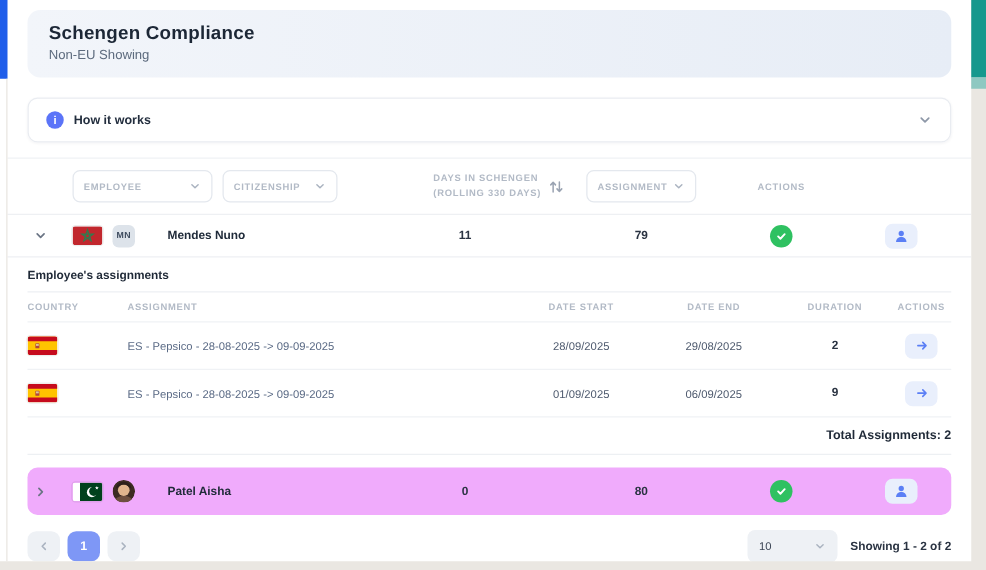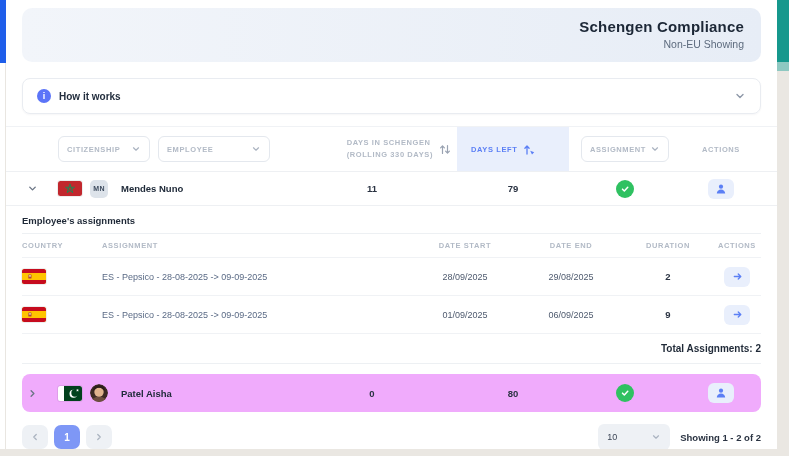--- a/index.html
+++ b/index.html
@@ -12,21 +12,21 @@
   .accent-teal  { position:absolute; right:0; top:0; width:12px; height:62px; background:#16988d; }
   .accent-teal-light { position:absolute; right:0; top:62px; width:12px; height:9px; background:#8ec8c1; }
   .accent-blue  { position:absolute; left:0; top:0; width:6px; height:63px; background:#1f5eea; }
   .card-edge-left { position:absolute; left:5px; top:63px; width:1px; height:386px; background:#e9e6e1; }
 
   .card { position:absolute; left:6px; top:0; width:771px; height:449px; background:#fff; border-radius:0 0 8px 8px; }
 
   
   .banner { margin:8px 16px 0; height:54px; border-radius:10px;
             background:linear-gradient(90deg,#f2f5fa 0%,#e7edf6 100%);
-            padding:10px 17px;text-align:right; }
+            padding:10px 17px; }
   .banner .title { font-size:15px; font-weight:bold; color:#1c2736; letter-spacing:.2px; }
   .banner .subtitle { font-size:10.5px; color:#5d6b7e; margin-top:3px; }
 
   
   .how { margin:16px 16px 0; height:36px; border:1px solid #e9ecf1; border-radius:8px;
          display:flex; align-items:center; padding:0 14px; box-shadow:0 1px 2px rgba(20,30,60,.04); cursor:pointer; }
   .info-ic { width:14px; height:14px; border-radius:50%; background:#5b74f8; color:#fff;
              font-size:9px; font-weight:bold; display:flex; align-items:center; justify-content:center; }
   .how-label { font-size:10px; font-weight:bold; color:#232e3e; margin-left:8px; }
   .spacer { margin-left:auto; }
@@ -50,21 +50,21 @@
   
   .row-emp { padding:0 16px; height:34px; border-bottom:1px solid #eef0f3; cursor:pointer; }
   .toggle { width:20px; height:20px; display:flex; align-items:center; justify-content:center;
             background:none; border:none; cursor:pointer; }
   .name-cell { display:flex; align-items:center; gap:8px; }
   .flag { width:24px; height:15px; border-radius:2.5px; overflow:hidden; flex:0 0 auto;
           box-shadow:0 0 0 1px rgba(0,0,0,.07); display:flex; }
   .initials { width:18px; height:18px; border-radius:5px; background:#dde3ea; color:#3e4c5f;
               font-size:7px; font-weight:bold; display:flex; align-items:center; justify-content:center; letter-spacing:.3px; }
   .avatar { width:18px; height:18px; border-radius:50%; overflow:hidden; flex:0 0 auto; display:flex; }
-  .emp-name { font-size:9.5px; font-weight:bold; color:#202b3a; margin-left:5px; }
+  .emp-name { font-size:9.5px; font-weight:bold; color:#202b3a; margin-left:18px; }
   .num { font-size:9.5px; font-weight:bold; color:#2a3342; text-align:center; }
   .center-cell { display:flex; justify-content:center; }
   .check { width:18px; height:18px; border-radius:50%; background:#2fc161;
            display:flex; align-items:center; justify-content:center; }
   .btn-soft { width:26px; height:20px; border-radius:6px; background:#e9effc; border:none;
               display:flex; align-items:center; justify-content:center; cursor:pointer; }
 
   .row2-wrap { margin:10px 16px 0; background:#f0abfc; border-radius:8px; height:38px; padding:0 0; }
 
   
@@ -106,48 +106,41 @@
     <span class="how-label">How it works</span>
     <span class="spacer"></span>
     <svg width="12" height="12" viewBox="0 0 12 12">
         <path d="M3 4.5l3 3 3-3" fill="none" stroke="#8e98a8" stroke-width="1.4" stroke-linecap="round" stroke-linejoin="round"></path>
       </svg>
   </div>
 
   <div class="thead grid-main">
     <div></div>
     <div class="filters-cell">
+      <div class="select sel-emp">
+        <span class="microlbl">EMPLOYEE</span>
+        <svg width="10" height="10" viewBox="0 0 12 12">
+            <path d="M3 4.5l3 3 3-3" fill="none" stroke="#aab3c0" stroke-width="1.4" stroke-linecap="round" stroke-linejoin="round"></path>
+          </svg>
+      </div>
       <div class="select sel-cit">
         <span class="microlbl">CITIZENSHIP</span>
-        <svg width="10" height="10" viewBox="0 0 12 12">
-            <path d="M3 4.5l3 3 3-3" fill="none" stroke="#aab3c0" stroke-width="1.4" stroke-linecap="round" stroke-linejoin="round"></path>
-          </svg>
-      </div>
-      <div class="select sel-emp">
-        <span class="microlbl">EMPLOYEE</span>
         <svg width="10" height="10" viewBox="0 0 12 12">
             <path d="M3 4.5l3 3 3-3" fill="none" stroke="#aab3c0" stroke-width="1.4" stroke-linecap="round" stroke-linejoin="round"></path>
           </svg>
       </div>
     </div>
     <div class="dis-cell">
       <div class="dis-text">
         <div class="microlbl">DAYS IN SCHENGEN</div>
         <div class="microlbl">(ROLLING 330 DAYS)</div>
       </div>
       <svg width="12" height="13" viewBox="0 0 12 13">
           <path d="M3.5 10.5V3M1.6 4.9L3.5 2.8l1.9 2.1" fill="none" stroke="#9aa3b2" stroke-width="1.2" stroke-linecap="round" stroke-linejoin="round"></path>
           <path d="M8.5 2.5V10M6.6 8.1l1.9 2.1 1.9-2.1" fill="none" stroke="#9aa3b2" stroke-width="1.2" stroke-linecap="round" stroke-linejoin="round"></path>
-        </svg>
-    </div>
-    <div class="dl-cell">
-      <span class="microlbl">DAYS LEFT</span>
-      <svg width="12" height="13" viewBox="0 0 12 13">
-          <path d="M4 11V3.2M1.9 5.3L4 3l2.1 2.3" fill="none" stroke="#5b7ff5" stroke-width="1.3" stroke-linecap="round" stroke-linejoin="round"></path>
-          <path d="M7.2 7.8l4 1.4-2.2 2.2z" fill="#5b7ff5"></path>
         </svg>
     </div>
     <div class="select sel-comp">
       <span class="microlbl">ASSIGNMENT</span>
       <svg width="10" height="10" viewBox="0 0 12 12">
           <path d="M3 4.5l3 3 3-3" fill="none" stroke="#aab3c0" stroke-width="1.4" stroke-linecap="round" stroke-linejoin="round"></path>
         </svg>
     </div>
     <div class="microlbl head-actions">ACTIONS</div>
   </div>

